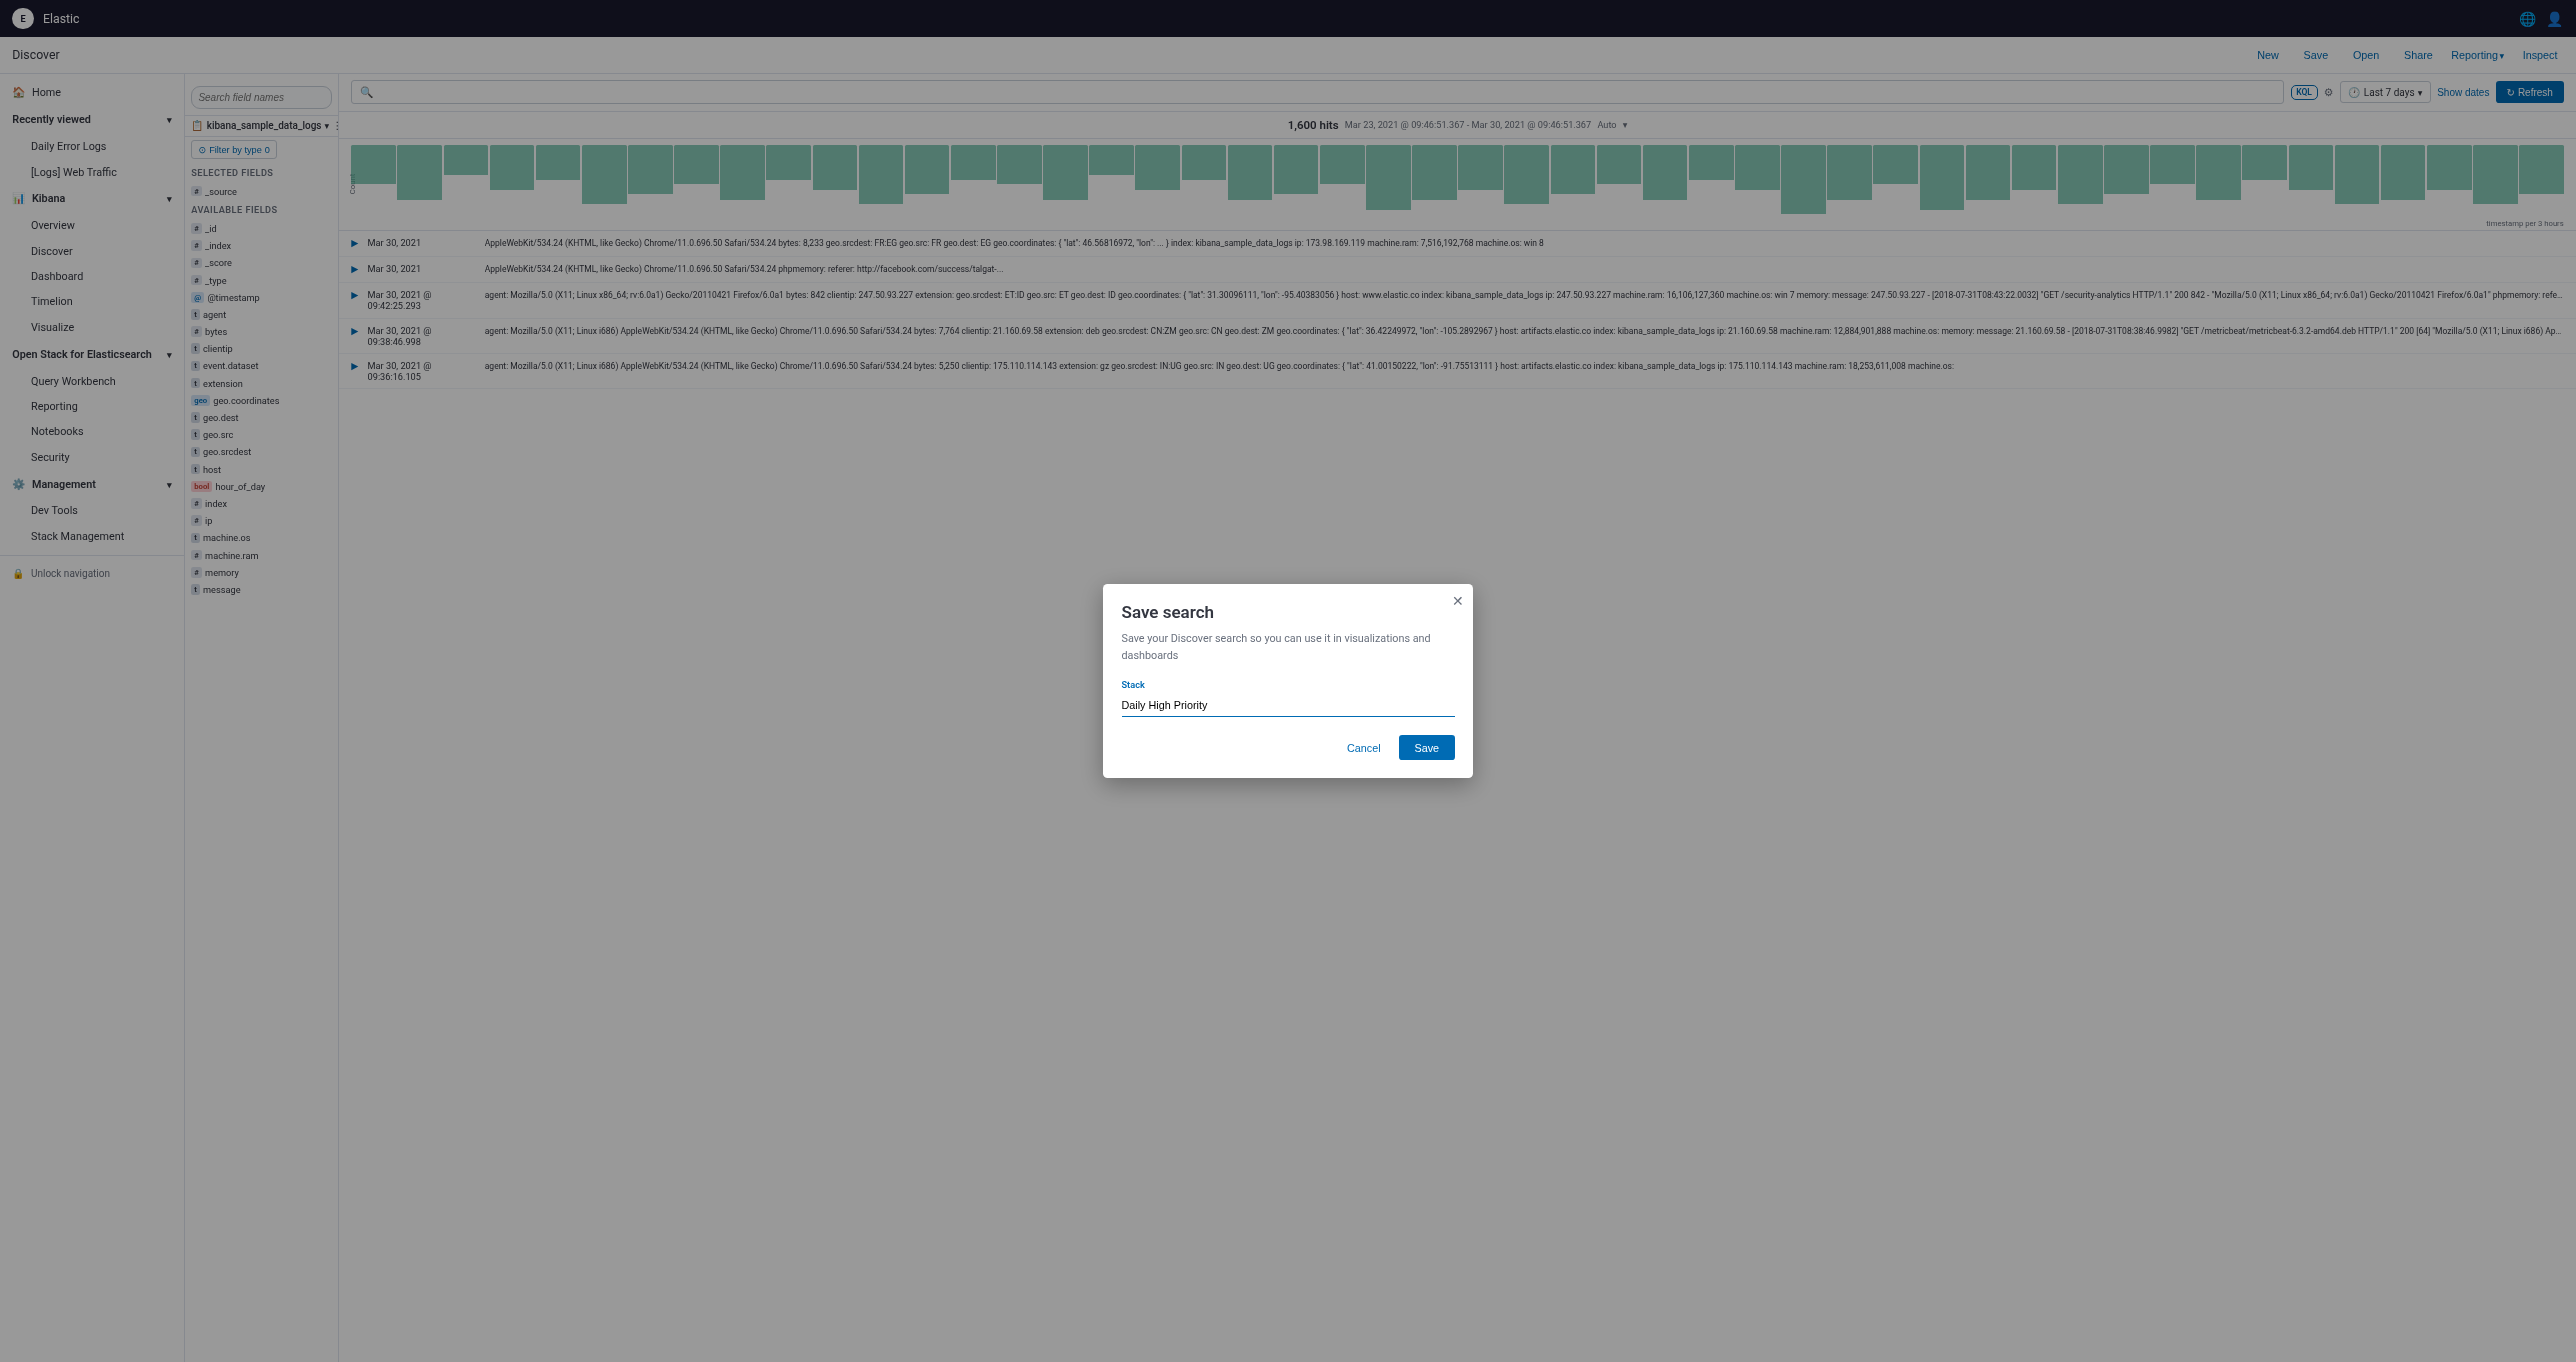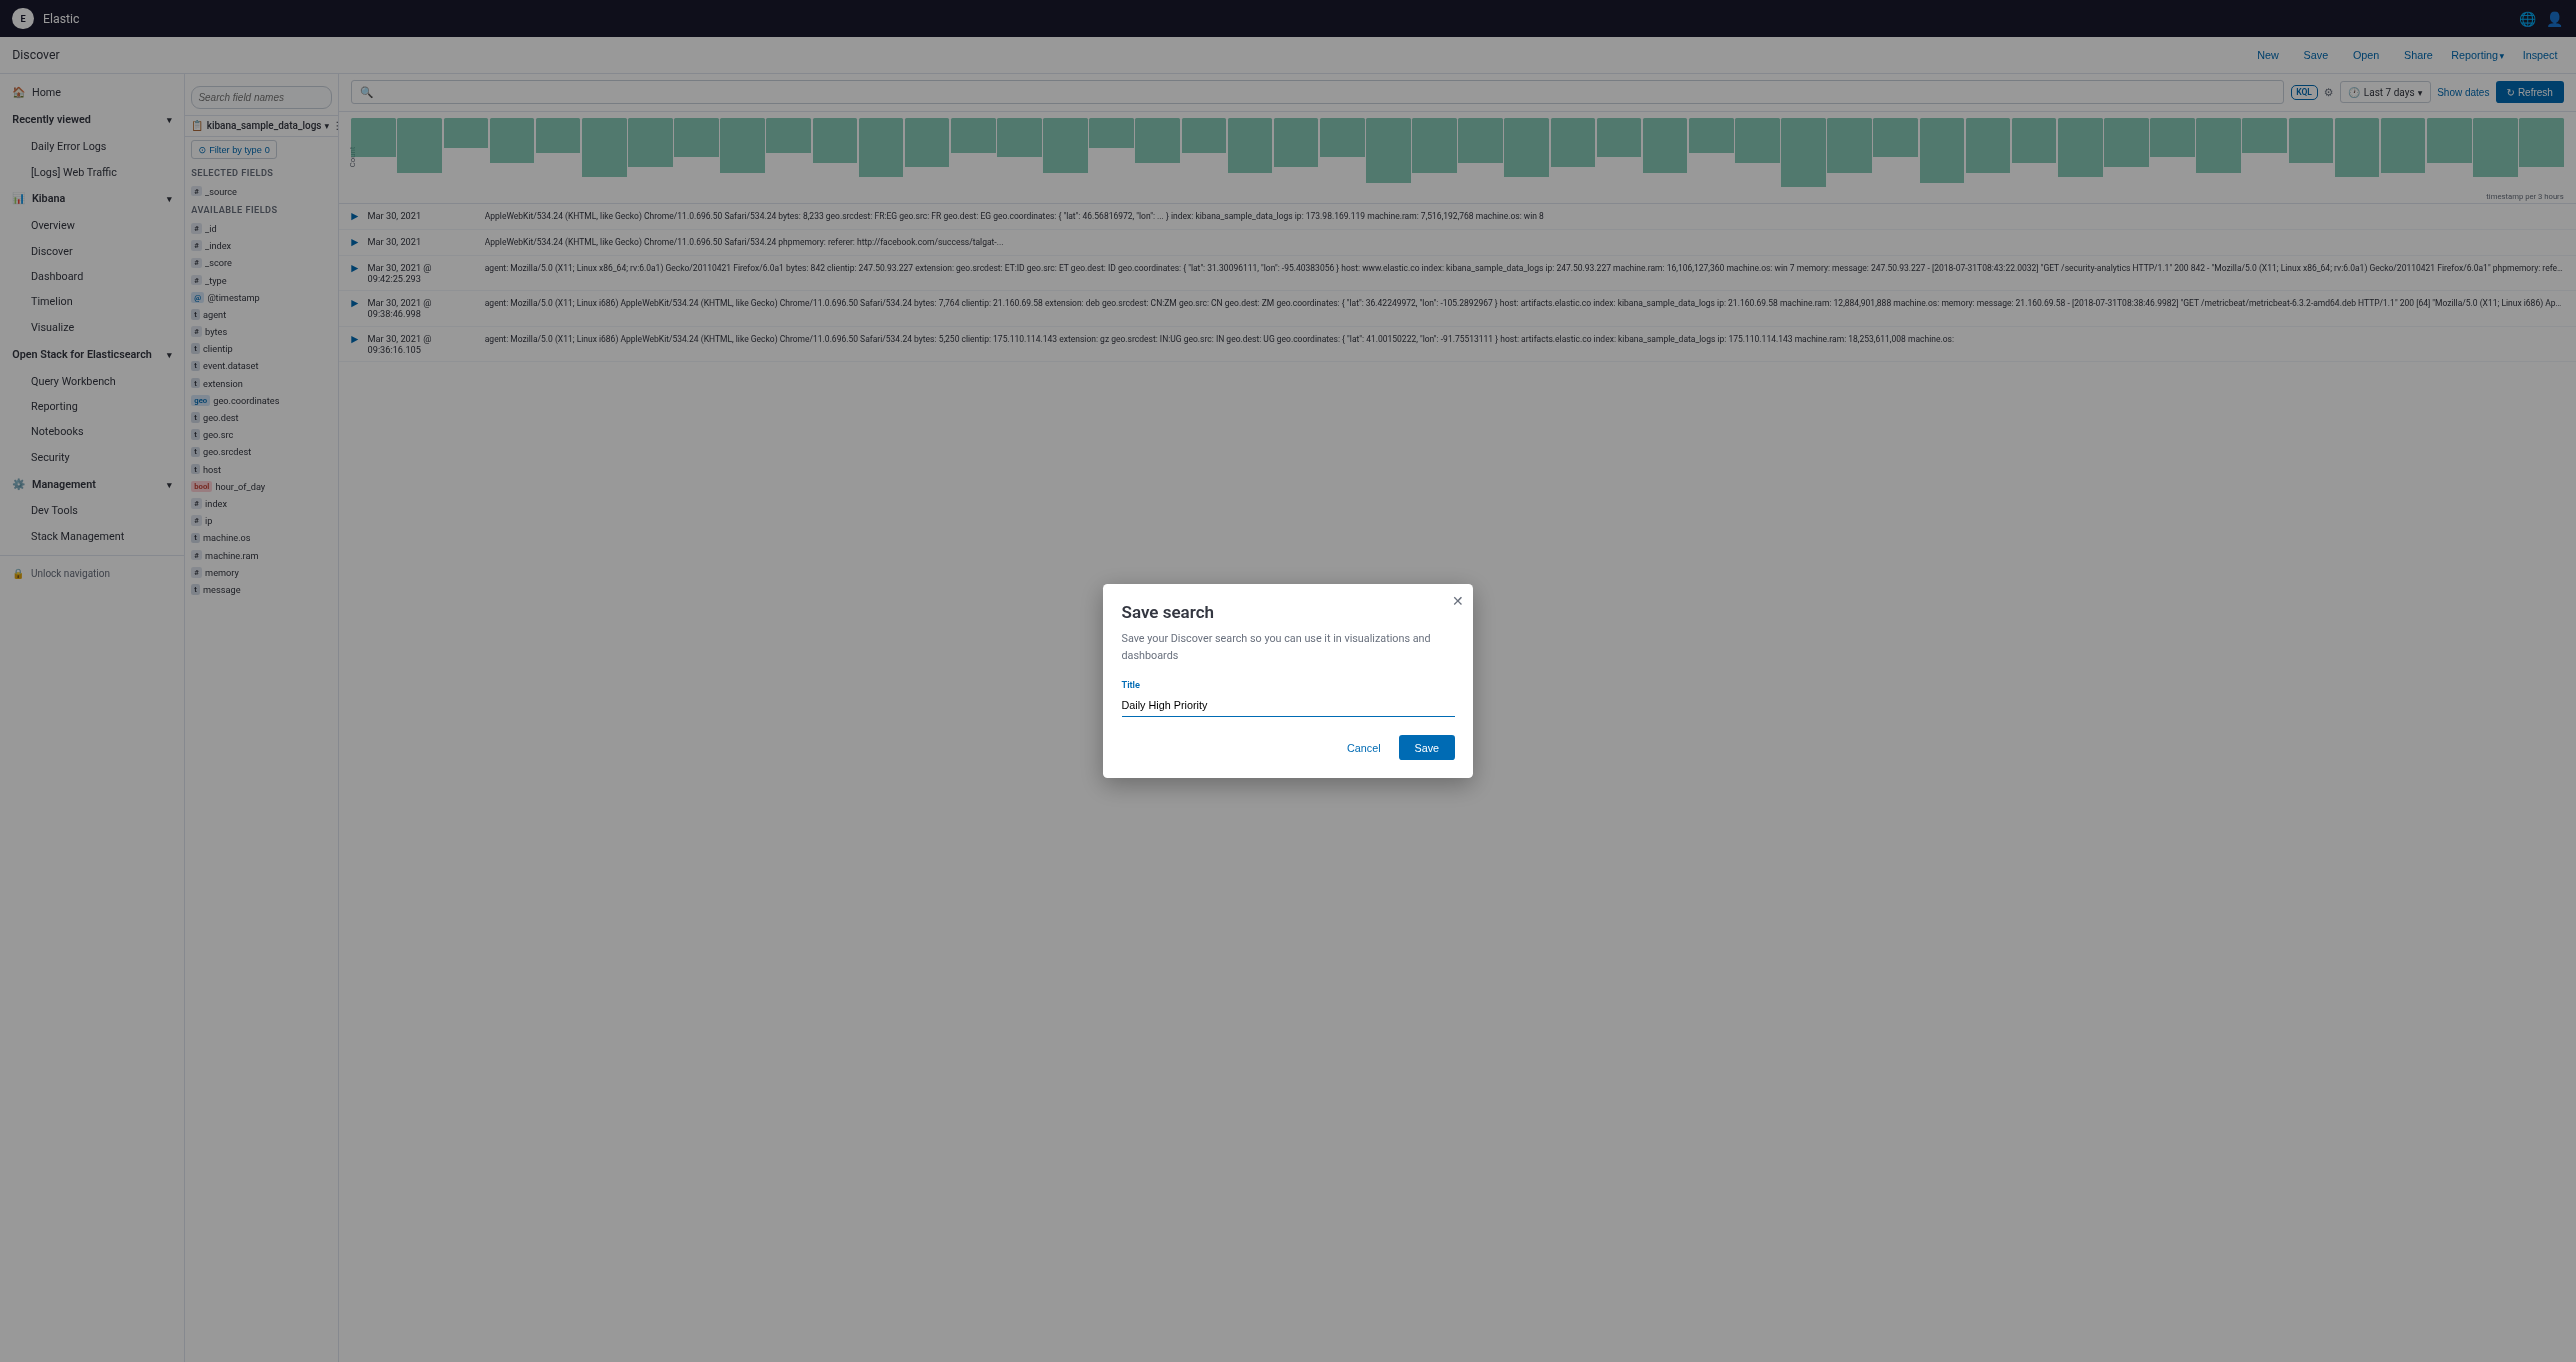--- a/index.html
+++ b/index.html
@@ -695,20 +695,26 @@
         <span class="chevron-icon"></span>
       </div>
       <button class="show-dates-btn">Show dates</button>
       <button class="refresh-btn">
         <span>↻</span>
         <span>Refresh</span>
       </button>
     </div>
 
 
+    <div class="hits-bar">
+      <span class="hits-count">1,600 hits</span>
+      <span class="date-range">Mar 23, 2021 @ 09:46:51.367 - Mar 30, 2021 @ 09:46:51.367</span>
+      <span class="date-range">Auto</span>
+      <span class="chevron-icon" style="color:#69707d;font-size:8.5px;"></span>
+    </div>
 
     <div class="chart-area" id="chart-container">
       <span class="y-axis-label">Count</span>
       <div class="chart-bar" style="height: 39px;"></div>
         <div class="chart-bar" style="height: 55px;"></div>
         <div class="chart-bar" style="height: 30px;"></div>
         <div class="chart-bar" style="height: 45px;"></div>
         <div class="chart-bar" style="height: 35px;"></div>
         <div class="chart-bar" style="height: 59px;"></div>
         <div class="chart-bar" style="height: 49px;"></div>
@@ -784,21 +790,21 @@
       </div>
     </div>
   </div>
 </div>
 
 <div class="modal-overlay">
   <div class="modal">
     <button class="modal-close">✕</button>
     <h2 class="modal-title">Save search</h2>
     <p class="modal-description">Save your Discover search so you can use it in visualizations and dashboards</p>
-    <div class="modal-label">Title</div>
+    <div class="modal-label">Stack</div>
     <input class="modal-input" type="text" value="Daily High Priority" style="">
     <div class="modal-actions">
       <button class="btn-cancel">Cancel</button>
       <button class="btn-save">Save</button>
     </div>
   </div>
 </div>
 
 
 </body></html>

